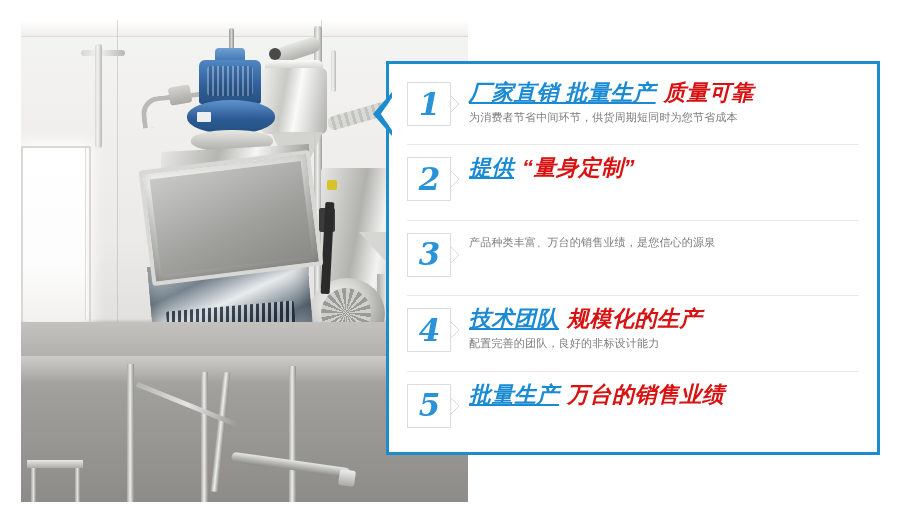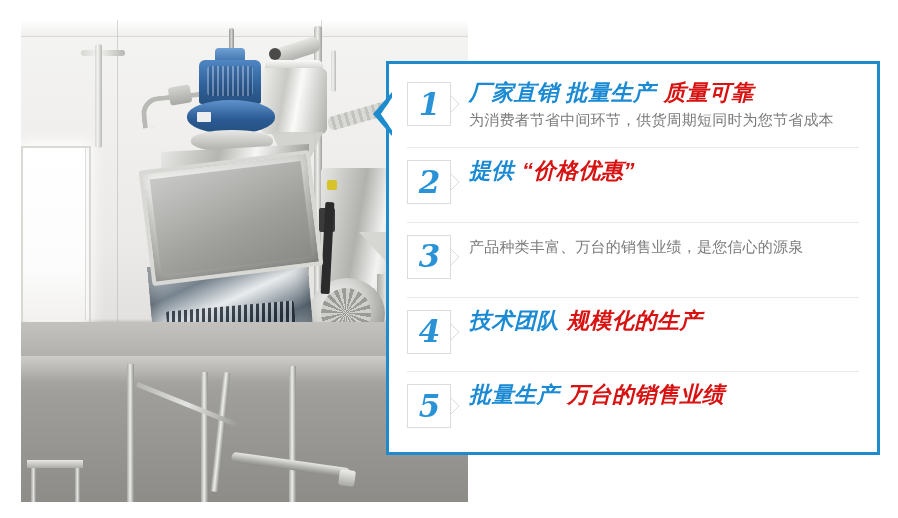--- a/index.html
+++ b/index.html
@@ -463,27 +463,27 @@
     padding-top: 0px;
   }
   .headline {
     font-size: 22px;
     font-weight: 700;
     font-style: italic;
     line-height: 1.18;
     letter-spacing: 0.5px;
     white-space: nowrap;
   }
-  .hl-blue { color: #1a8ad4; }
+  .hl-blue { color: #1a8ad4; text-decoration: underline; }
   .hl-red  { color: #d81111; }
   .hl-gap  { display: inline-block; width: 8px; }
 
   .subline {
     margin-top: 4px;
-    font-size: 15px;
+    font-size: 11px;
     color: #7b7b7b;
     line-height: 1.3;
     letter-spacing: .2px;
     white-space: nowrap;
   }
 </style>
 </head>
 <body>
 
 <div id="stage">
@@ -592,21 +592,21 @@
         <div class="num-wrap">
           <div class="num-box">
             <span>2</span>
           </div>
           <svg class="num-arrow" viewBox="0 0 9 18">
             <path d="M0 0 L9 9 L0 18" fill="none" stroke="#dcdcdc" stroke-width="1"></path>
           </svg>
         </div>
         <div class="texts">
           <div class="headline">
-            <span class="hl-blue">提供</span><span class="hl-gap"></span><span class="hl-red">“价格优惠”</span>
+            <span class="hl-blue">提供</span><span class="hl-gap"></span><span class="hl-red">“量身定制”</span>
           </div>
         </div>
       </div>
 
       <div class="item">
         <div class="num-wrap">
           <div class="num-box">
             <span>3</span>
           </div>
           <svg class="num-arrow" viewBox="0 0 9 18">
@@ -624,20 +624,21 @@
             <span>4</span>
           </div>
           <svg class="num-arrow" viewBox="0 0 9 18">
             <path d="M0 0 L9 9 L0 18" fill="none" stroke="#dcdcdc" stroke-width="1"></path>
           </svg>
         </div>
         <div class="texts">
           <div class="headline">
             <span class="hl-blue">技术团队</span><span class="hl-gap"></span><span class="hl-red">规模化的生产</span>
           </div>
+          <div class="subline">配置完善的团队，良好的非标设计能力</div>
         </div>
       </div>
 
       <div class="item">
         <div class="num-wrap">
           <div class="num-box">
             <span>5</span>
           </div>
           <svg class="num-arrow" viewBox="0 0 9 18">
             <path d="M0 0 L9 9 L0 18" fill="none" stroke="#dcdcdc" stroke-width="1"></path>

